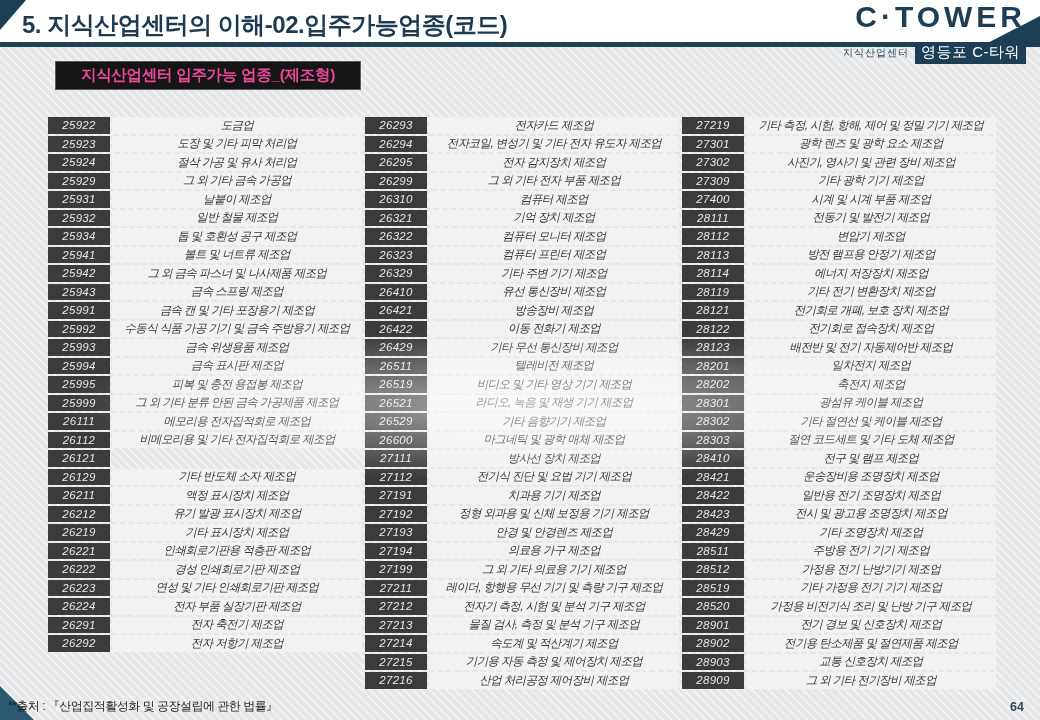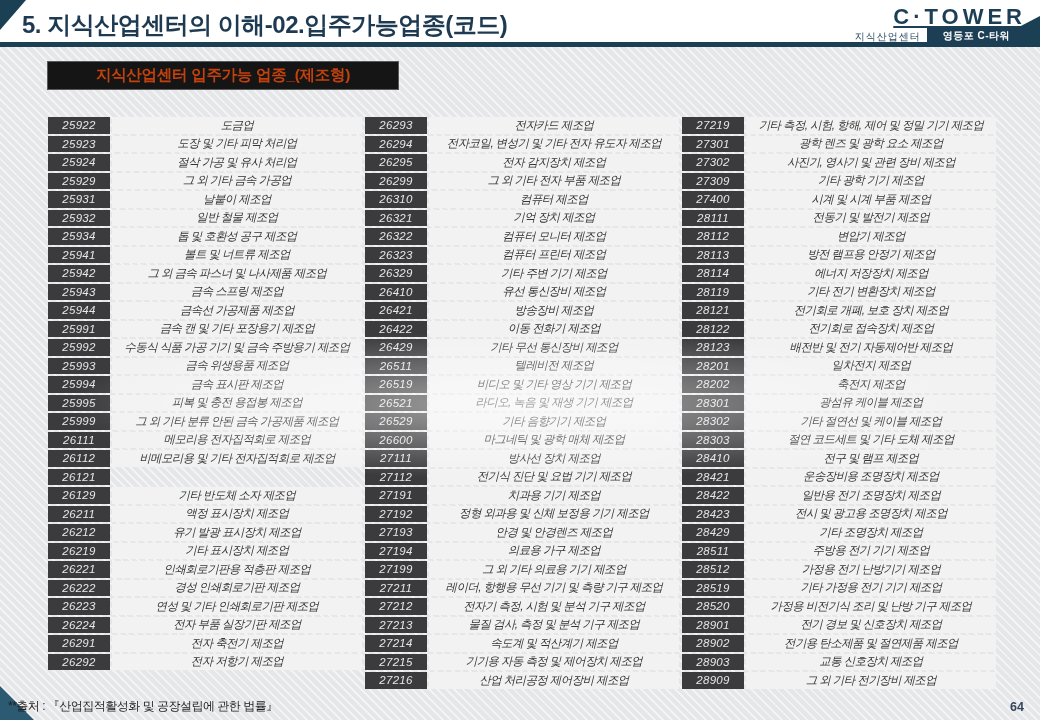--- a/index.html
+++ b/index.html
@@ -36,36 +36,35 @@
   }
   .corner-bl{
     position:absolute;left:0;bottom:0;width:34px;height:34px;background:#2b5a72;
     clip-path:polygon(0 0,0 100%,100% 100%);
   }
   
   .logo{
     position:absolute;right:14px;top:6px;text-align:right;z-index:3;
   }
   .logo .wordmark{
-    font-size:22px;font-weight:800;color:#1c3f55;letter-spacing:4px;
+    font-size:30px;font-weight:800;color:#1c3f55;letter-spacing:4px;
     line-height:22px;
-    text-decoration:underline;
   }
   .logo .sub{
-    margin-top:0;display:flex;align-items:center;justify-content:flex-end;gap:6px;
+    margin-top:14px;display:flex;align-items:center;justify-content:flex-end;gap:6px;
   }
   .logo .sub-text{font-size:10px;color:#2a4a60;letter-spacing:1px;}
   .logo .badge{
-    background:#1c3f55;color:#fff;font-size:10px;font-weight:bold;
-    padding:1px 16px 2px;letter-spacing:0.5px;
+    background:#1c3f55;color:#fff;font-size:15px;font-weight:normal;
+    padding:1px 6px 2px;letter-spacing:0.5px;
   }
   
   .banner{
-    position:absolute;left:48px;top:62px;width:350px;height:27px;
-    background:#151515;color:#c2410c;
+    position:absolute;left:56px;top:62px;width:304px;height:27px;
+    background:#151515;color:#ec4899;
     display:flex;align-items:center;justify-content:center;
     font-size:15.5px;font-weight:bold;letter-spacing:-0.3px;
     outline:1px solid #5a5a5a;
   }
   
   .table-wrap{
     position:absolute;left:48px;top:117px;width:948px;
     display:grid;grid-template-columns:1fr 1fr 1fr;column-gap:3px;
   }
   .tcol{display:flex;flex-direction:column;row-gap:2px;font-style:italic;}
@@ -157,24 +156,20 @@
         </div>
         <div class="trow">
           <div class="tcode">25942</div>
           <div class="tname">그 외 금속 파스너 및 나사제품 제조업</div>
         </div>
         <div class="trow">
           <div class="tcode">25943</div>
           <div class="tname">금속 스프링 제조업</div>
         </div>
         <div class="trow">
-          <div class="tcode">25944</div>
-          <div class="tname">금속선 가공제품 제조업</div>
-        </div>
-        <div class="trow">
           <div class="tcode">25991</div>
           <div class="tname">금속 캔 및 기타 포장용기 제조업</div>
         </div>
         <div class="trow">
           <div class="tcode">25992</div>
           <div class="tname">수동식 식품 가공 기기 및 금속 주방용기 제조업</div>
         </div>
         <div class="trow">
           <div class="tcode">25993</div>
           <div class="tname">금속 위생용품 제조업</div>

